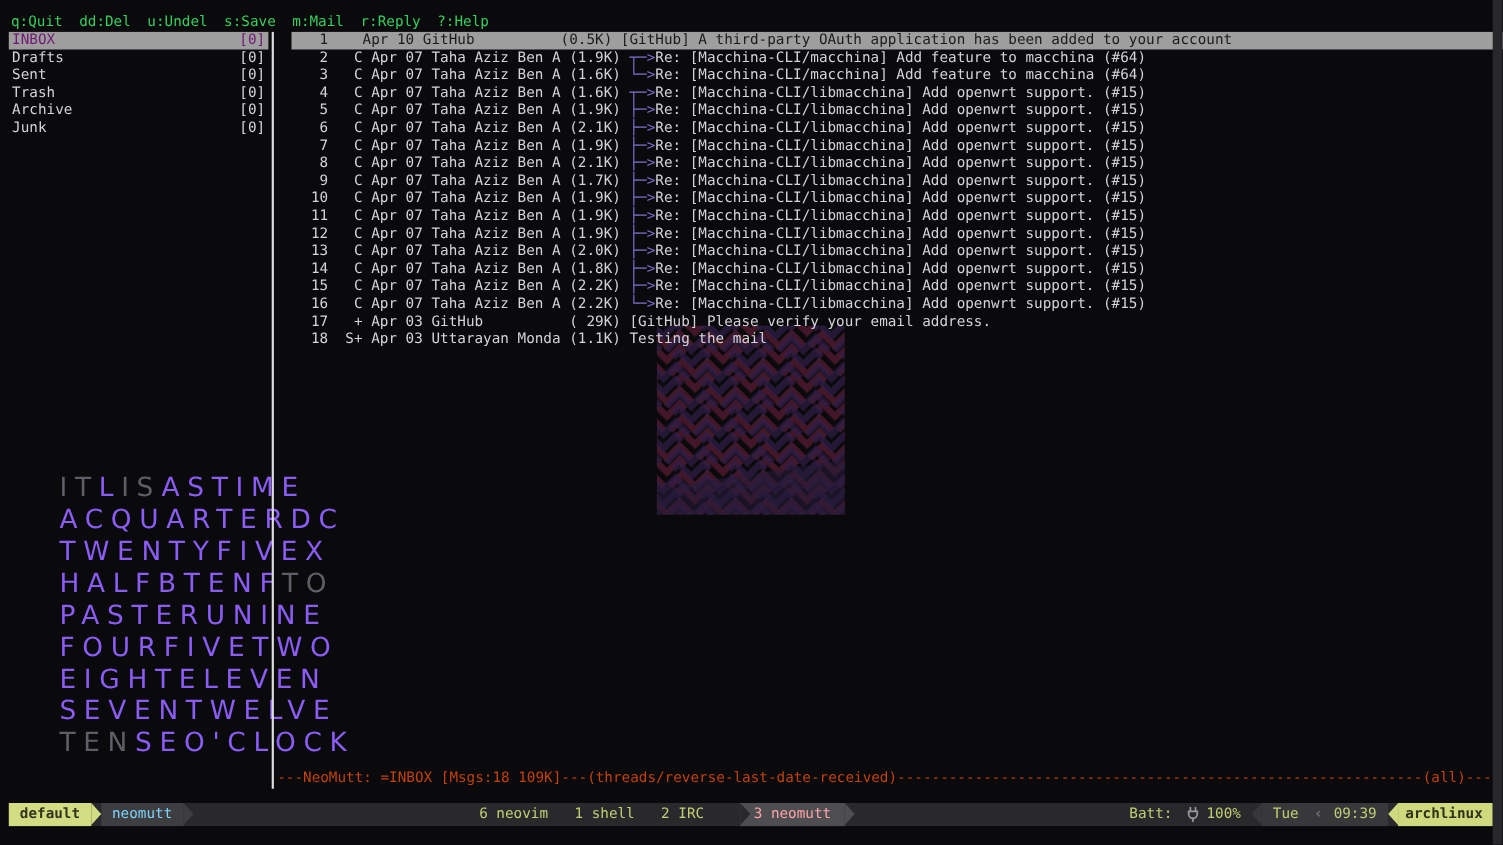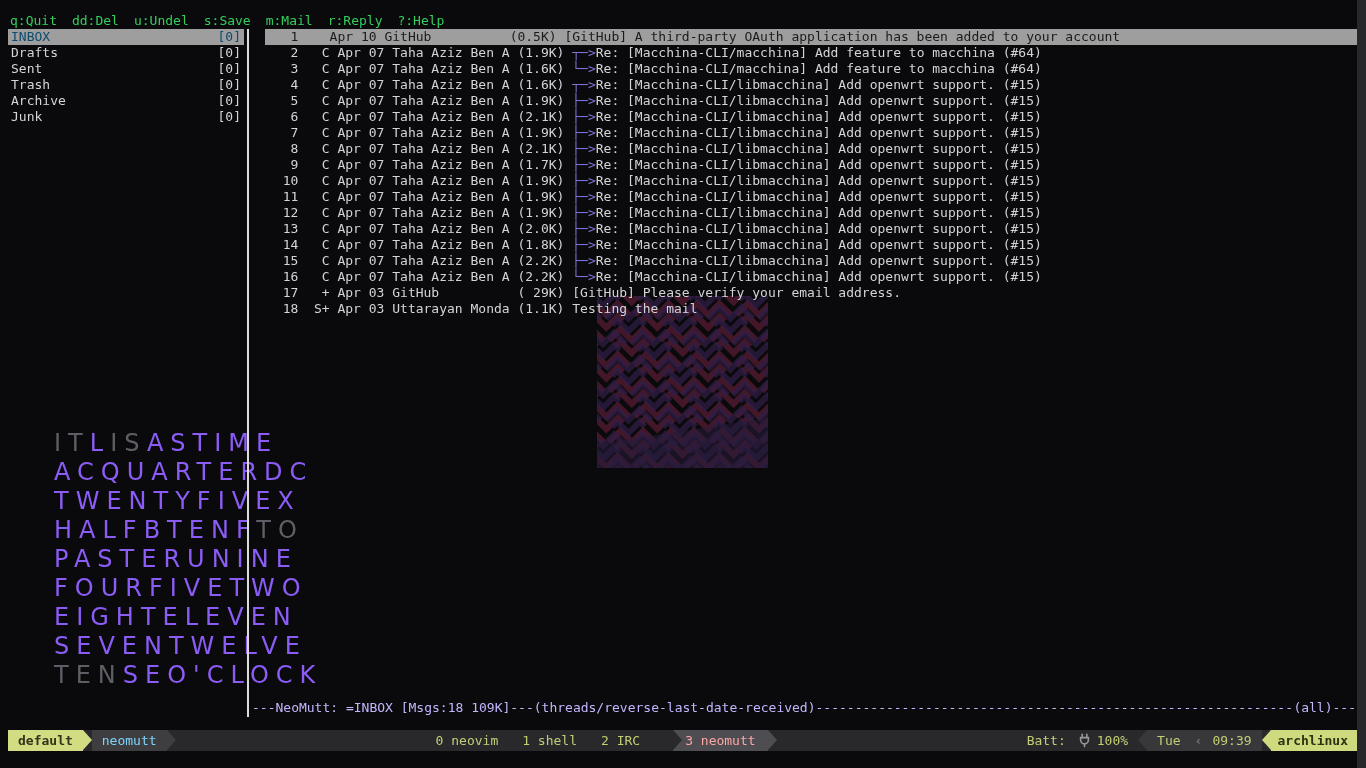--- a/index.html
+++ b/index.html
@@ -20,36 +20,36 @@
 
   
   .menubar{position:absolute;left:10px;top:13px;height:16px;line-height:16px;
     font-size:13px;color:#34cf5c;white-space:pre;}
   .mitem{margin-right:15px;}
 
   
   .sidebar{position:absolute;left:8px;top:29px;width:236px;}
   .srow{height:16px;line-height:16px;font-size:13px;display:flex;
     justify-content:space-between;padding:0 3px;color:#d4d4d8;}
-  .srow.selected{background:#9e9e9e;color:#0c4a6e;}
+  .srow.selected{background:#9e9e9e;color:#701a75;}
 
   
   .divider{position:absolute;left:247px;top:29px;width:2px;height:688px;background:#dcdcdc;}
 
   
   .maillist{position:absolute;left:250px;top:29px;width:1106px;padding-left:15px;}
   .mrow{height:16px;line-height:16px;font-size:13px;white-space:pre;
     color:#d4d4d8;padding-left:2px;}
   .mrow .arrow{color:#7d73d4;}
   .mrow.selected{background:#9e9e9e;color:#1b1b1b;}
   .mrow.selected .arrow{color:#1b1b1b;}
 
   
   .statusline{position:absolute;left:250px;top:700px;width:1106px;padding-left:2px;
-    display:flex;font-size:13px;line-height:16px;color:#c4b5fd;white-space:pre;box-sizing:border-box;}
+    display:flex;font-size:13px;line-height:16px;color:#c2410c;white-space:pre;box-sizing:border-box;}
   .statusline .part{flex:0 0 auto;}
   .statusline .fill{flex:1 1 auto;overflow:hidden;}
 
   
   .tmuxbar{position:absolute;left:8px;top:730px;width:1349px;height:21px;
     background:#29292c;display:flex;align-items:stretch;
     font-size:13px;line-height:21px;color:#c3ce74;white-space:pre;}
   .chip{padding:0 10px;}
   .chip.session{background:#d2dd83;color:#32331b;font-weight:bold;}
   .chip.pane{background:#3e3e41;color:#7dd3fc;}
@@ -164,21 +164,21 @@
   <span class="part">(all)---</span>
 </div>
 
 <div class="tmuxbar">
   <span class="chip session">default</span>
   <span class="tri r-session" style="border-top-color:transparent;"></span>
   <span class="chip pane">neomutt</span>
   <span class="tri r-pane"></span>
 
   <span class="winspacer"></span>
-  <span class="bar-windows" style="display:flex;align-items:stretch;"><span class="win">0 neovim</span><span class="win">1 shell</span><span class="win">2 IRC</span><span class="win active">3 neomutt</span></span>
+  <span class="bar-windows" style="display:flex;align-items:stretch;"><span class="win">6 neovim</span><span class="win">1 shell</span><span class="win">2 IRC</span><span class="win active">3 neomutt</span></span>
 
   <span class="bar-right">
     <span class="batt-label">Batt:</span>
     <svg class="plug" width="13" height="15" viewBox="0 0 13 15">
       <g stroke="#97979c" stroke-width="1.6" fill="none" stroke-linecap="round">
         <path d="M4.2 1.2 V4.4"></path>
           <path d="M8.8 1.2 V4.4"></path>
         <path d="M2.6 4.6 H10.4 V7 A3.9 3.9 0 0 1 2.6 7 Z"></path>
         <path d="M6.5 10.9 V13.6"></path>
       </g>

